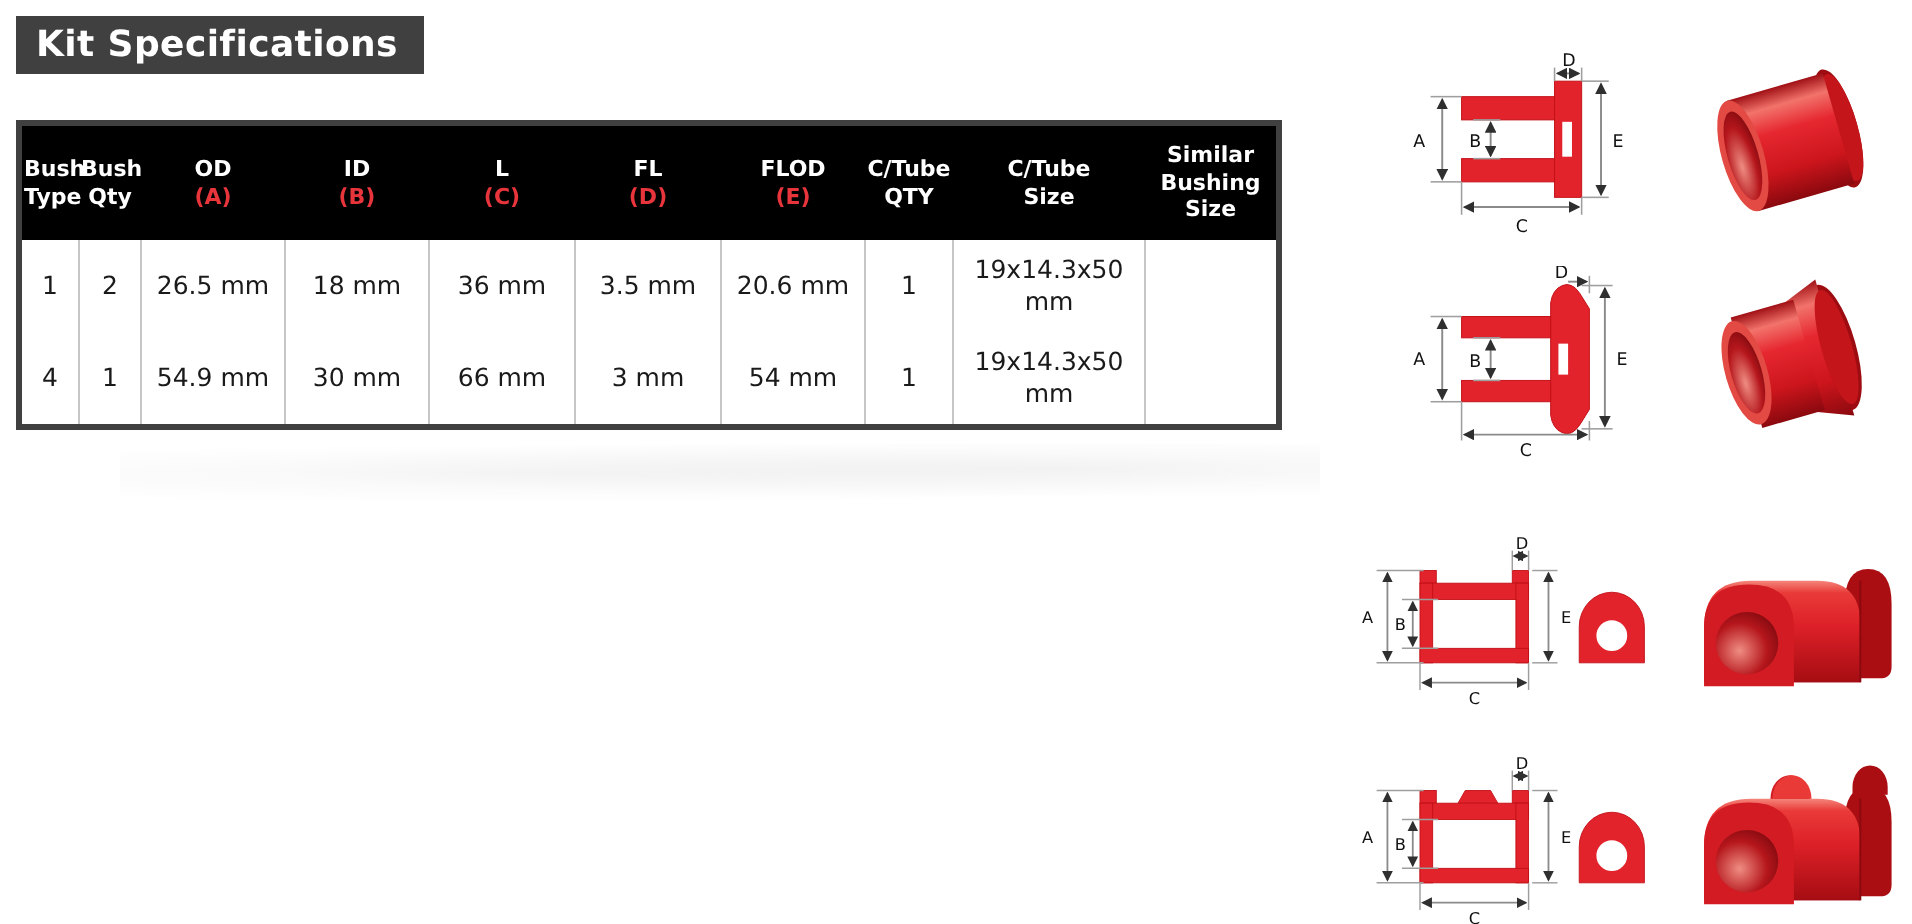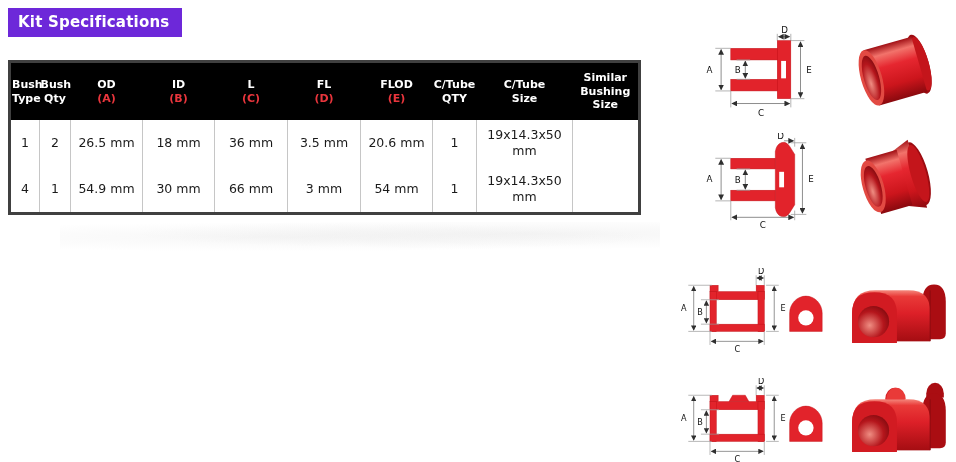--- a/index.html
+++ b/index.html
@@ -1,22 +1,22 @@
 <!DOCTYPE html>
 <html><head>
 <meta charset="utf-8">
 <style>
   html,body{margin:0;padding:0;}
   body{
     width:956px;height:462px;position:relative;background:#ffffff;
     font-family:"DejaVu Sans","Liberation Sans",sans-serif;overflow:hidden;
   }
   .banner{
-    position:absolute;left:8px;top:8px;height:29px;background:#6d28d9;
-    color:#fff;font-weight:bold;font-size:15px;line-height:29px;
+    position:absolute;left:8px;top:8px;height:29px;background:#404040;
+    color:#fff;font-weight:bold;font-size:18px;line-height:29px;
     padding:0 13px 0 10px;letter-spacing:.2px;
   }
   .spec-table{
     position:absolute;left:8px;top:60px;width:630px;
     border-collapse:collapse;table-layout:fixed;border:3px solid #404040;
   }
   .spec-table th{
     background:#000;color:#fff;font-size:11px;font-weight:bold;
     vertical-align:middle;text-align:center;padding:5px 1px;height:47px;
   }

